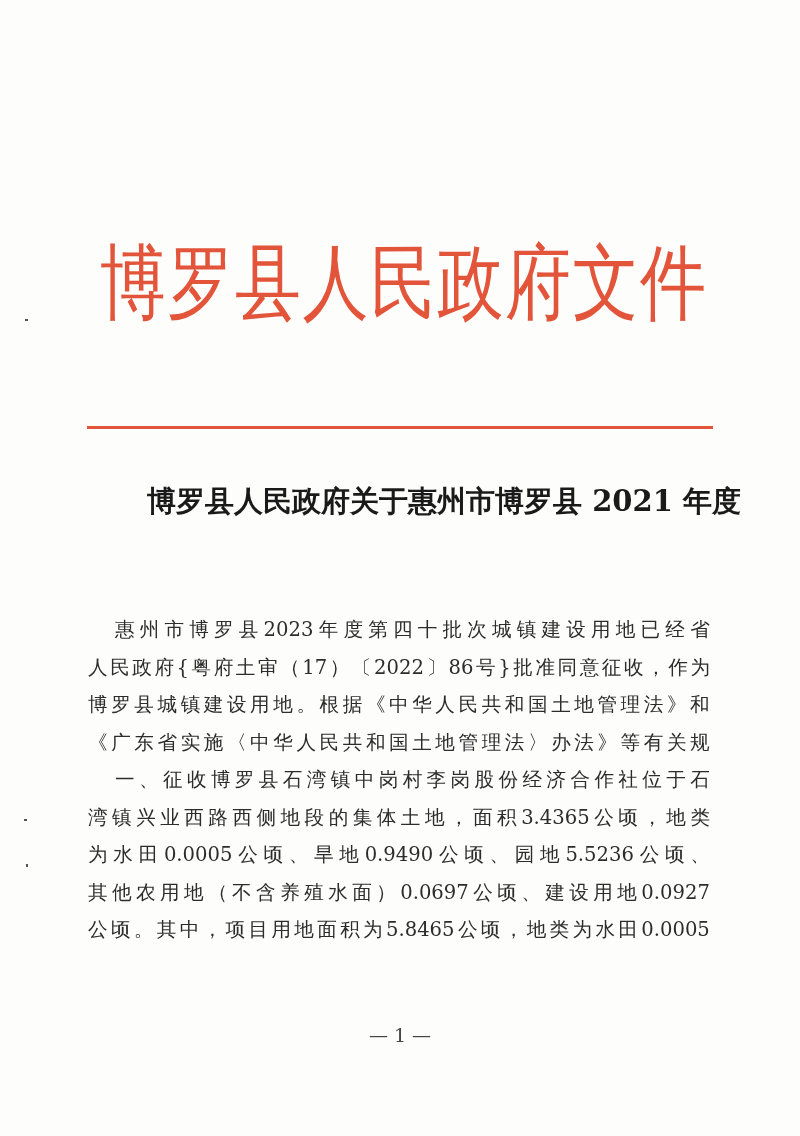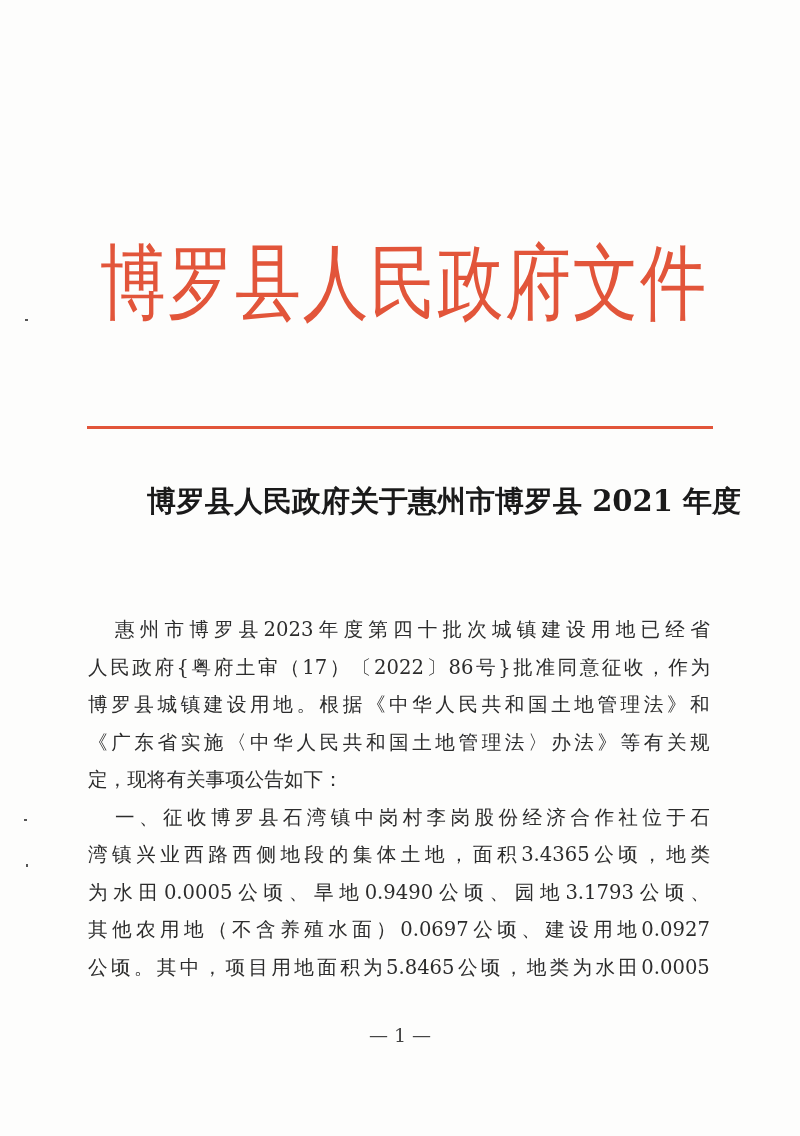--- a/index.html
+++ b/index.html
@@ -248,21 +248,20 @@
         <span>法</span>
         <span>〉</span>
         <span>办</span>
         <span>法</span>
         <span>》</span>
         <span>等</span>
         <span>有</span>
         <span>关</span>
         <span>规</span>
       </div>
-    <div class="line short">定，现将有关事项公告如下：</div>
     <div class="line indent">
         <span>一</span>
         <span>、</span>
         <span>征</span>
         <span>收</span>
         <span>博</span>
         <span>罗</span>
         <span>县</span>
         <span>石</span>
         <span>湾</span>
@@ -318,21 +317,21 @@
         <span>顷</span>
         <span>、</span>
         <span>旱</span>
         <span>地</span>
         <span>0.9490</span>
         <span>公</span>
         <span>顷</span>
         <span>、</span>
         <span>园</span>
         <span>地</span>
-        <span>3.1793</span>
+        <span>5.5236</span>
         <span>公</span>
         <span>顷</span>
         <span>、</span>
       </div>
     <div class="line">
         <span>其</span>
         <span>他</span>
         <span>农</span>
         <span>用</span>
         <span>地</span>

